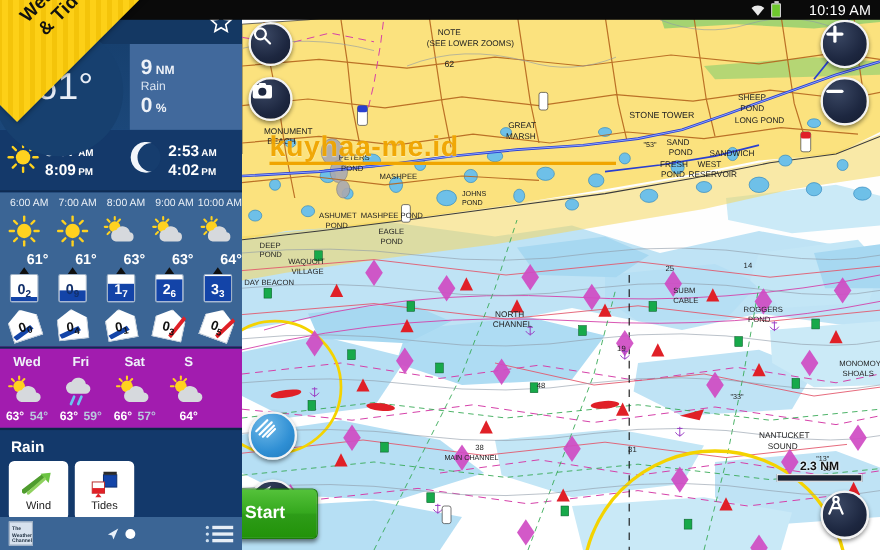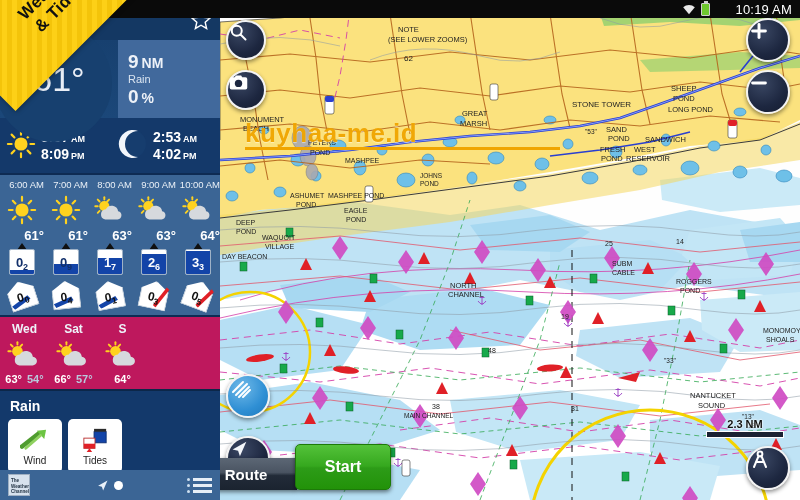--- a/index.html
+++ b/index.html
@@ -98,21 +98,21 @@
     position:relative; z-index:2; width:118px;
     display:flex; align-items:center; justify-content:center;
     font-size:34px; font-weight:300; color:#e9eef6;
   }
   .wx-stats {
     position:relative; z-index:2; flex:1; background:#41699c;
     display:flex; flex-direction:column; justify-content:center;
     padding-left:10px; gap:2px;
   }
   .wx-stat-v { font-size:19px; font-weight:bold; line-height:1; color:#eef2f8; }
-  .wx-stat-v small { font-size:14px; font-weight:bold; margin-left:3px; }
+  .wx-stat-v small { font-size:11px; font-weight:bold; margin-left:3px; }
   .wx-stat-k { font-size:11px; color:#dbe5f1; }
 
   .wx-sun {
     height:57px; background:#14396a; display:flex; align-items:center;
     border-bottom:2px solid #0e2b53;
   }
   .wx-sun .half { flex:1; display:flex; align-items:center; gap:5px; padding-left:6px; }
   .wx-sun .times { display:flex; flex-direction:column; gap:1px; }
   .wx-sun .t { font-size:14px; font-weight:bold; white-space:nowrap; }
   .wx-sun .t span { font-size:9px; margin-left:2px; font-weight:bold; }
@@ -149,21 +149,21 @@
     clip-path:polygon(50% 0%, 100% 32%, 100% 100%, 0% 100%, 0% 32%);
   }
   .curglyph .num {
     position:absolute; inset:0; display:flex; align-items:center; justify-content:center;
     font-size:12px; font-weight:bold; color:#1a1a1a; z-index:3; padding-top:4px;
   }
   .curglyph .num i { font-style:normal; font-size:8.5px; align-self:flex-end; margin-bottom:3px; }
   .curglyph .barrow { position:absolute; z-index:2; }
 
   .wx-days {
-    background:#be185d; border-top:2px solid #0e2b53; padding:5px 0 4px;
+    background:#a21caf; border-top:2px solid #0e2b53; padding:5px 0 4px;
     display:flex;
   }
   .wx-dcell { width:49px; flex:0 0 49px; text-align:center; }
   .wx-dname { font-size:12px; font-weight:bold; color:#eef3f9; padding-bottom:2px; }
   .wx-dtemps { font-size:11px; font-weight:bold; padding-top:1px; }
   .wx-dtemps .hi { color:#fff; }
   .wx-dtemps .lo { color:#b9c9dd; margin-left:5px; }
 
   .wx-maps { background:#13396b; border-top:2px solid #0c2749; padding:6px 8px 8px; }
   .wx-maps h3 { font-size:14px; font-weight:bold; padding:1px 0 5px 2px; }
@@ -586,21 +586,20 @@
       </svg>
     </div>
 
     <div class="scalebar">
       <div class="lbl">2.3 NM</div>
       <div class="bar"></div>
     </div>
   </div>
 
   <div class="actions">
-    <div class="act act-route">Route</div>
     <div class="act act-start">Start</div>
   </div>
 
   <div class="wx">
 
     <div class="wx-head">
       <div class="wx-city">Chatham</div>
       <div class="wx-star">
         <svg width="22" height="22" viewBox="0 0 24 24" fill="none" stroke="#fff" stroke-width="1.6">
           <polygon points="12,2.8 14.9,9.2 21.8,9.9 16.6,14.5 18.1,21.2 12,17.7 5.9,21.2 7.4,14.5 2.2,9.9 9.1,9.2"></polygon>
@@ -901,20 +900,33 @@
                 <line x1="1.4" y1="10" x2="4" y2="10"></line>
                 <line x1="4" y1="3" x2="6" y2="5"></line>
                 <line x1="16" y1="3" x2="14" y2="5"></line>
               </g>
               <path d="M13 25 a5.8 5.8 0 0 1 0.6 -11.5 a7.4 7.4 0 0 1 13.7 2.3 a4.6 4.6 0 0 1 -0.6 9.2 Z" fill="#d6d9dd"></path>
             </svg>
           </div>
           <div class="wx-dtemps"><span class="hi">63°</span><span class="lo">54°</span></div>
         </div>
         <div class="wx-dcell">
+          <div class="wx-dname">Fri</div>
+          <div class="wx-icn">
+            <svg width="36" height="30" viewBox="0 0 38 30">
+              <path d="M9 18 a5.8 5.8 0 0 1 0.6 -11.5 a7.4 7.4 0 0 1 13.7 2.3 a4.6 4.6 0 0 1 -0.6 9.2 Z" fill="#d6d9dd"></path>
+              <g stroke="#6cc5ef" stroke-width="2.6" stroke-linecap="round">
+                <line x1="12" y1="21" x2="9" y2="28"></line>
+                <line x1="19" y1="21" x2="16" y2="28"></line>
+              </g>
+            </svg>
+          </div>
+          <div class="wx-dtemps"><span class="hi">63°</span><span class="lo">59°</span></div>
+        </div>
+        <div class="wx-dcell">
           <div class="wx-dname">Sat</div>
           <div class="wx-icn">
             <svg width="36" height="28" viewBox="0 0 38 28">
               <circle cx="11" cy="10" r="5.6" fill="#ffd21f"></circle>
               <g stroke="#ffd21f" stroke-width="2" stroke-linecap="round">
                 <line x1="11" y1="0.5" x2="11" y2="3"></line>
                 <line x1="1.4" y1="10" x2="4" y2="10"></line>
                 <line x1="4" y1="3" x2="6" y2="5"></line>
                 <line x1="16" y1="3" x2="14" y2="5"></line>
               </g>

